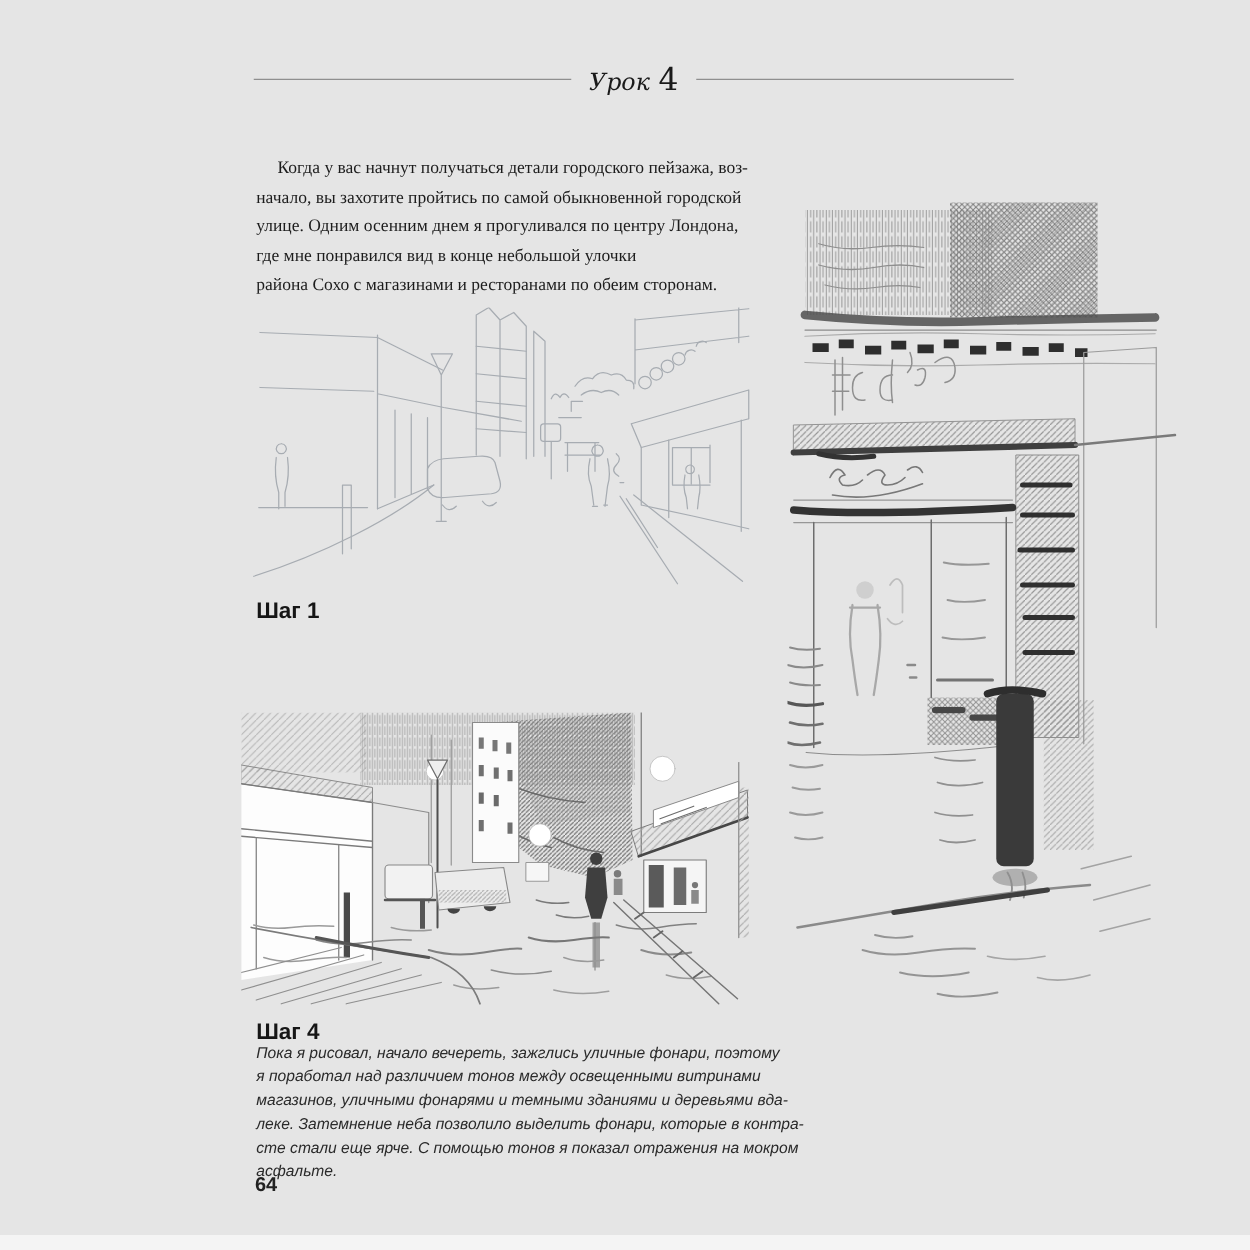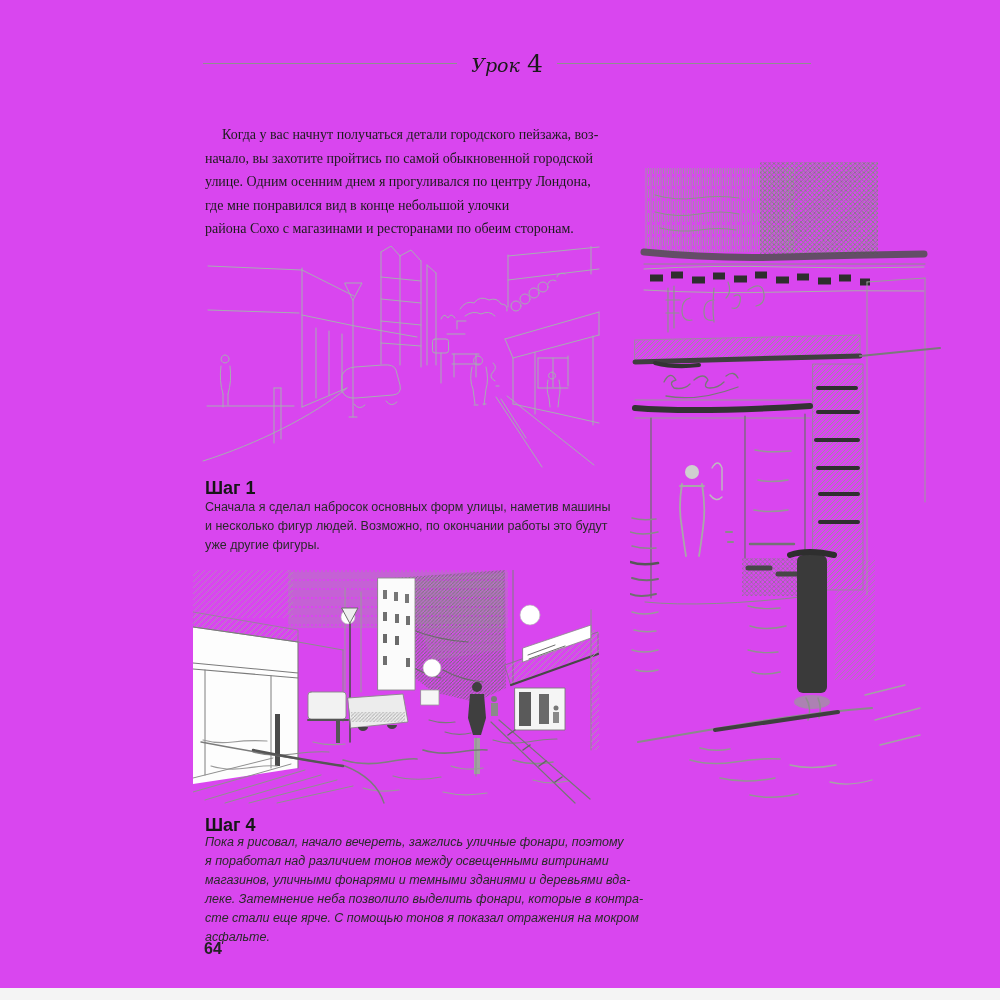--- a/index.html
+++ b/index.html
@@ -1,16 +1,16 @@
 <!DOCTYPE html>
 <html><head>
 <meta charset="utf-8">
 <style>
   html,body{margin:0;padding:0;background:#ffffff;}
-  .page{position:relative;width:1000px;height:1000px;background:#d946ef;overflow:hidden;
+  .page{position:relative;width:1000px;height:1000px;background:#e5e5e5;overflow:hidden;
         font-family:"Liberation Serif",serif;color:#1d1d1d;}
 
   
   .header-rule{position:absolute;left:203px;top:48px;width:608px;height:30px;
                display:flex;align-items:center;gap:14px;}
   .header-rule .rule-line{flex:1;height:0;border-top:1.4px solid #8f8f8f;}
   .lesson-wrap{display:flex;align-items:baseline;gap:7px;}
   .lesson-label{font-family:"DejaVu Serif",serif;font-style:italic;font-size:19px;color:#1a1a1a;}
   .lesson-number{font-family:"DejaVu Serif",serif;font-size:25px;color:#1a1a1a;}
 
@@ -99,23 +99,20 @@
         <path d="M318,112 V158 M318,158 L360,167 L404,177"></path>
         <path d="M357,126 a3.5,3.5 0 1 0 0.1,0 M353,134 q-2,10 1,18 l1,9 M364,134 q2,10 0,18 l-1,9"></path>
       </g>
       <g>
         <path d="M301,151 L347,221 M312,150 L399,219 M306,153 L331,192"></path>
       </g>
     </g>
   </svg>
 
   <div class="step-title" id="step1-title">Шаг 1</div>
-  <div class="step-body" id="step1-body">Сначала я сделал набросок основных форм улицы, наметив машины
-и несколько фигур людей. Возможно, по окончании работы это будут
-уже другие фигуры.</div>
 
   <svg id="sketch2" class="sketch" width="410" height="234" viewBox="0 0 410 234">
     <defs>
       <pattern id="s-pv" width="4" height="9" patternUnits="userSpaceOnUse">
         <path d="M1,0 V9 M3,2 V9" stroke="#9a9a9a" stroke-width="0.7"></path>
       </pattern>
       <pattern id="s-pd" width="6" height="6" patternUnits="userSpaceOnUse">
         <path d="M0,6 L6,0" stroke="#a3a3a3" stroke-width="0.8"></path>
       </pattern>
       <pattern id="s-pdd" width="3.5" height="3.5" patternUnits="userSpaceOnUse">

